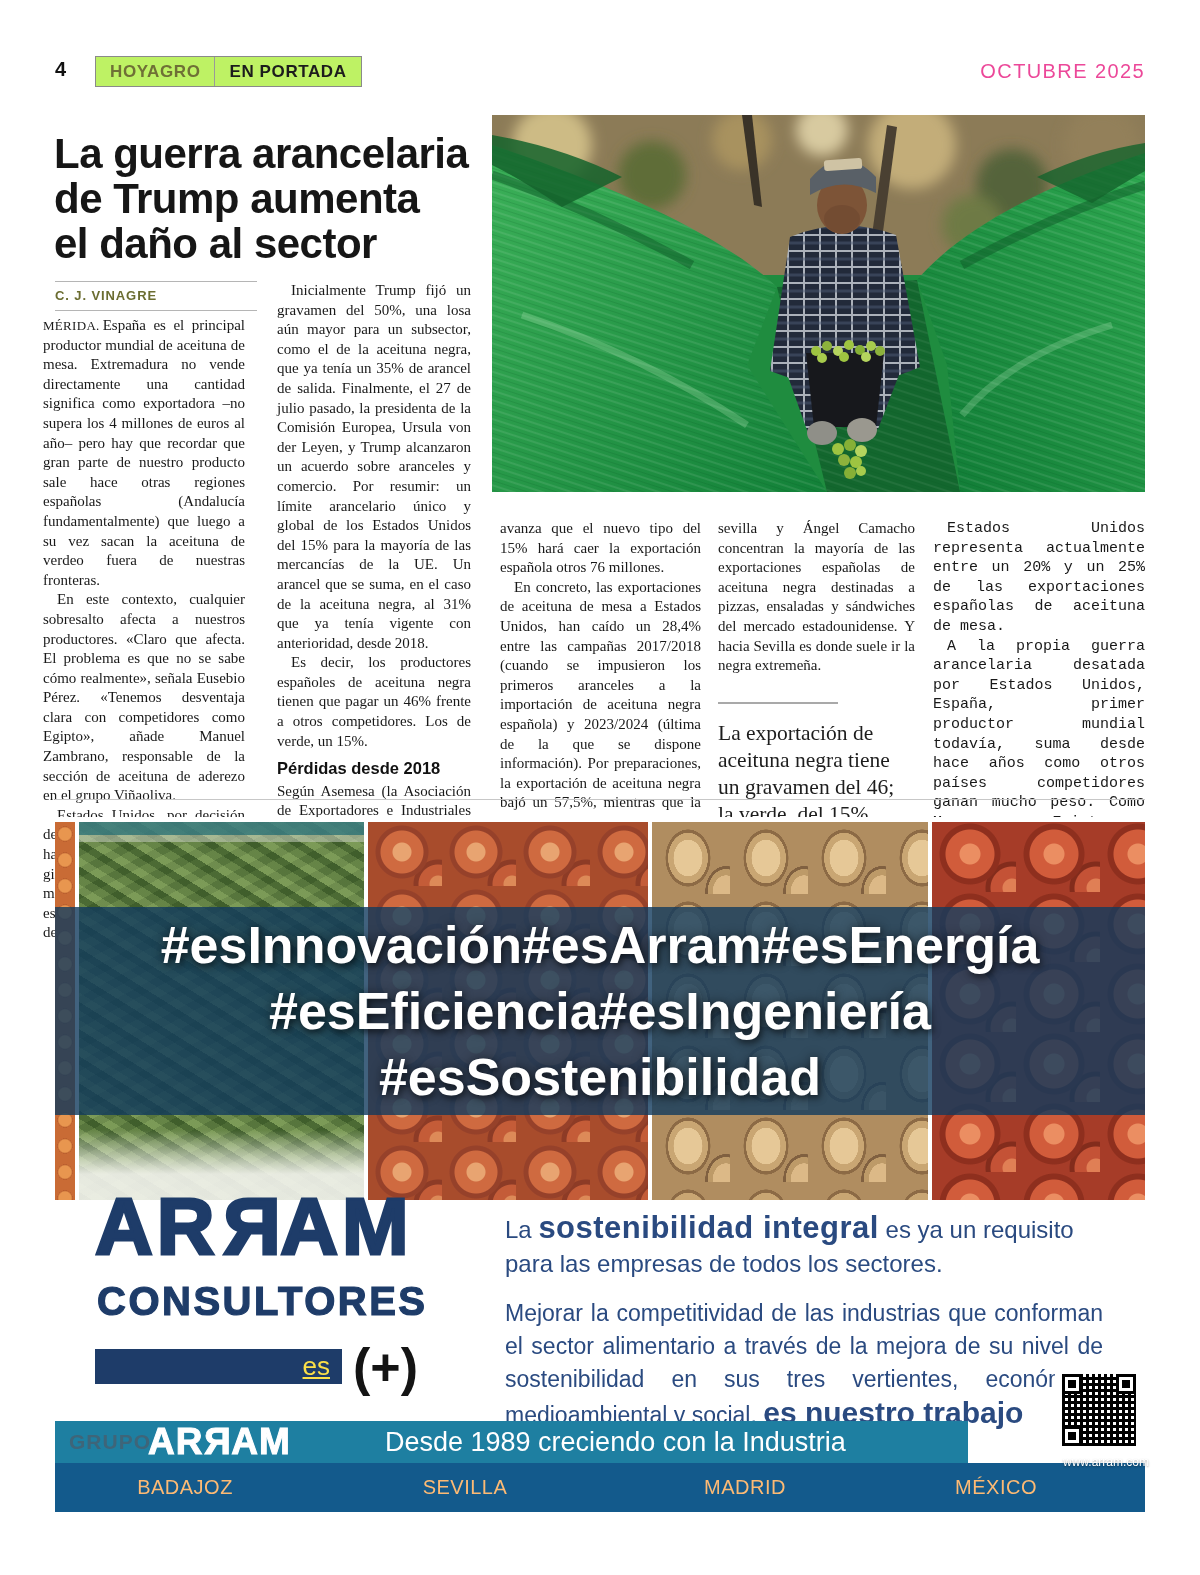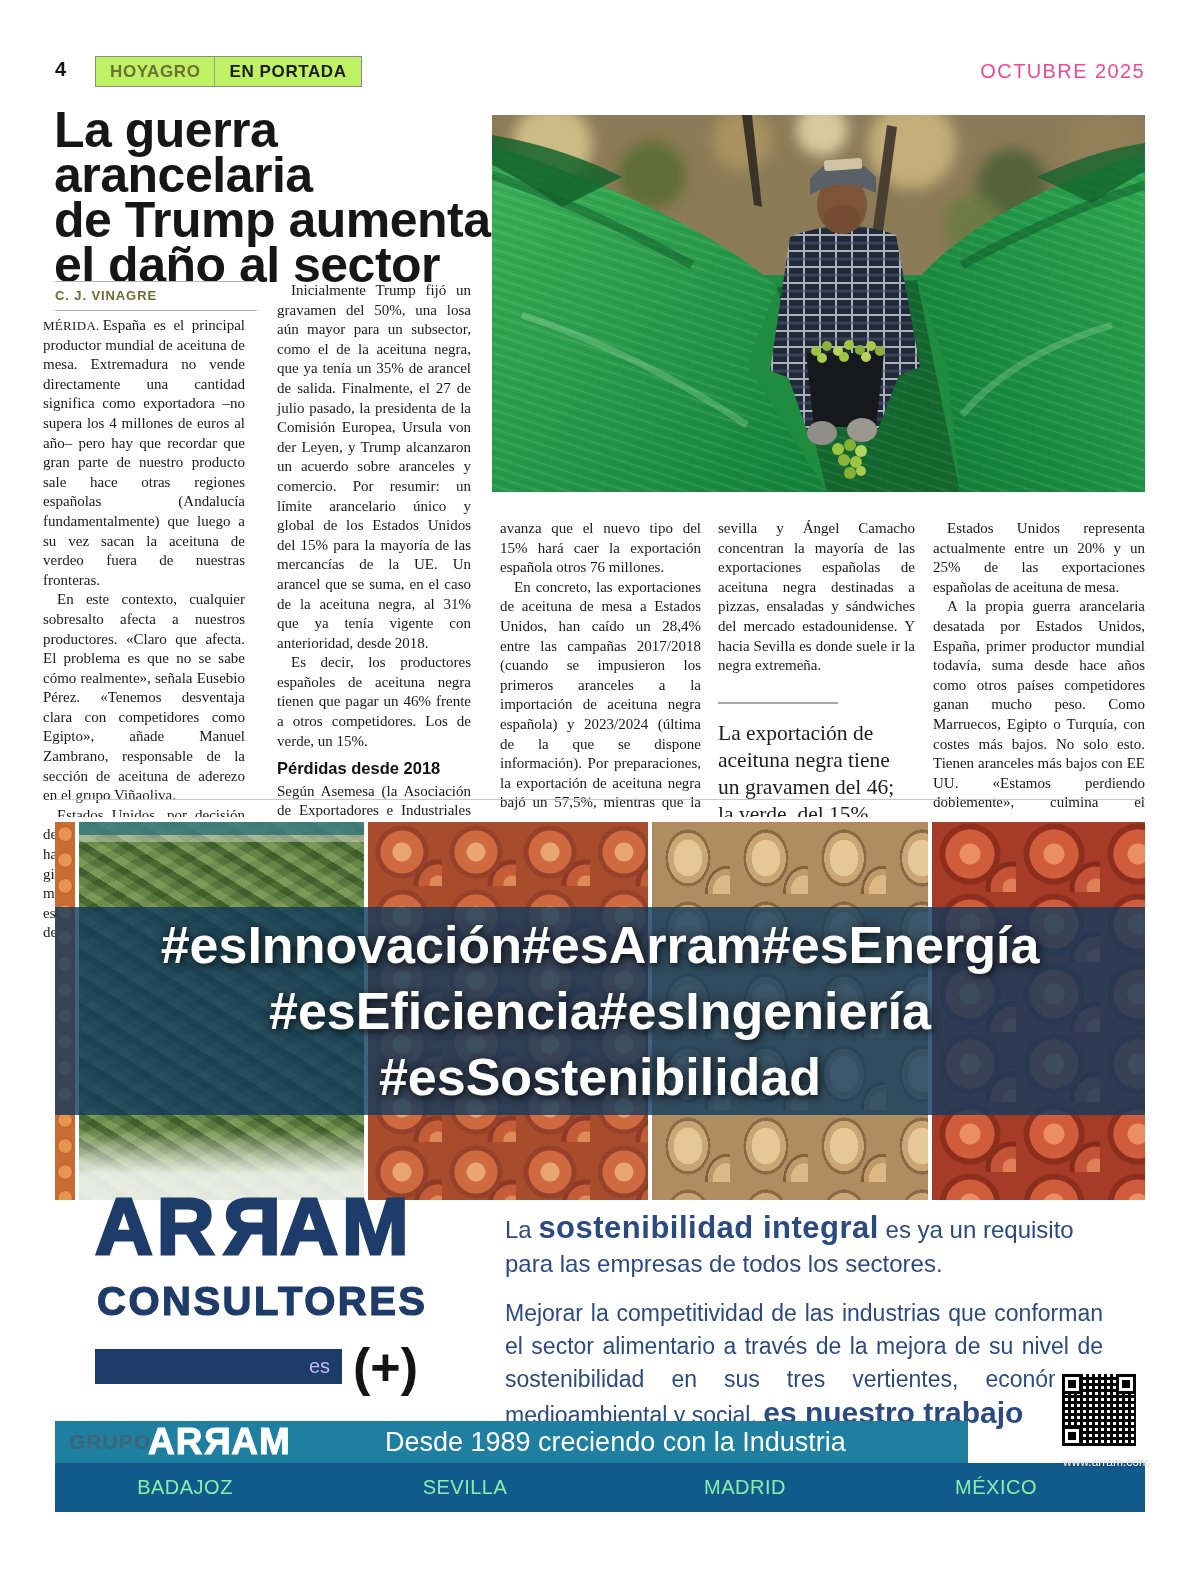--- a/index.html
+++ b/index.html
@@ -13,37 +13,37 @@
   .section-box { position:absolute; left:95px; top:56px; display:inline-flex; align-items:center;
                  border:1.5px solid #8a8a8a; background:#bef264; }
   .section-box .cell { padding:5px 14px 4px; font-family:"Liberation Sans",sans-serif;
                        font-weight:bold; font-size:17px; letter-spacing:.6px; }
   .cell.hoyagro { color:#6f7036; }
   .cell.enportada { color:#1c1c1c; border-left:1.5px solid #9a9a9a; }
   .issue-date { position:absolute; right:55px; top:60px; font-family:Liberation Sans, sans-serif;
                 font-size:20px; letter-spacing:1.4px; color:#ec4899; }
 
   
-  .headline { position:absolute; left:54px; top:108px; width:440px;
+  .headline { position:absolute; left:54px; top:131px; width:440px;
               font-family:"Liberation Sans",sans-serif; font-weight:bold; color:#161616;
-              font-size:50px; line-height:45px; letter-spacing:-.5px; }
+              font-size:42px; line-height:45px; letter-spacing:-.5px; }
   .byline-block { position:absolute; left:55px; top:281px; width:202px; }
   .byline-block .rule { height:1px; background:#b5b5b5; }
   .byline-block .byline { font-family:"Liberation Sans",sans-serif; font-weight:bold; font-size:13px;
                           letter-spacing:.9px; color:#6b6d31; padding:6px 0 7px; }
 
   
   .bodycol { position:absolute; font-size:15px; line-height:19.6px; text-align:justify; color:#191919; }
   .bodycol p { margin:0; }
   .bodycol p.ind { text-indent:14px; }
   .col1 { left:43px;  top:316px; width:202px; }
   .col2 { left:277px; top:281px; width:194px; }
   .col3 { left:500px; top:519px; width:201px; }
   .col4 { left:718px; top:519px; width:197px; }
-  .col5 { left:933px; top:519px; width:212px; }
+  .col5 { left:933px; top:519px; width:212px;font-family:Liberation Mono, monospace; }
   .dateline { font-size:13px; letter-spacing:.3px; margin-right:3px; }
   .subhead { font-family:"Liberation Sans",sans-serif; font-weight:bold; font-size:16.5px;
              color:#111; margin:8px 0 3px !important; text-align:left; }
   .pullquote-rule { width:120px; height:2px; background:#a9a9a9; margin:26px 0 16px; }
   .pullquote { font-size:21.5px; line-height:27px; color:#1d1d1d; text-align:left; }
 
   
   .photo { position:absolute; left:492px; top:115px; width:653px; height:377px; overflow:hidden; background:#1f8c3f; }
   .caption { position:absolute; left:492px; top:497px; width:653px; font-family:"Liberation Sans",sans-serif;
              font-size:13.5px; color:#0d0d0d; }
@@ -87,38 +87,38 @@
   .hashtag-line { text-align:center; color:#fff; font-weight:bold; font-size:52px; line-height:66px;
       text-shadow:0 0 12px rgba(0,0,0,.45), 2px 3px 6px rgba(0,0,0,.5); }
 
   .logo-arram { position:absolute; left:40px; top:368px; color:#1e3c69; font-weight:bold;
       font-size:80px; line-height:84px; letter-spacing:4px; -webkit-text-stroke:3px #1e3c69; }
   .flipR { display:inline-block; transform:scaleX(-1); }
   .logo-consultores { position:absolute; left:42px; top:462px; color:#1e3c69; font-weight:bold;
       font-size:40px; letter-spacing:2.5px; -webkit-text-stroke:1.2px #1e3c69; }
   .logo-bar { position:absolute; left:40px; top:532px; width:247px; height:35px; background:#1e3c69;
       display:flex; align-items:center; justify-content:flex-end; padding-right:12px; }
-  .logo-bar .es { color:#c4b5fd; font-size:20px; font-weight:normal; }
+  .logo-bar .es { color:#fde047; font-size:26px; font-weight:normal;text-decoration:underline; }
   .logo-plus { position:absolute; left:298px; top:520px; color:#141414; font-weight:bold; font-size:52px; }
 
   .ad-copy { position:absolute; left:450px; top:394px; width:598px; color:#2a4a80; }
   .ad-copy .p1 { font-size:24px; line-height:34px; }
   .ad-copy .p1 .big { font-size:31px; font-weight:bold; letter-spacing:.5px; }
   .ad-copy .p2 { margin-top:16px; font-size:23px; line-height:33px; text-align:justify; }
   .ad-copy .p2 .big { font-size:30px; font-weight:bold; }
 
   .band-teal { position:absolute; left:0; top:604px; width:913px; height:42px; background:#1e7fa1; }
   .band-dark { position:absolute; left:0; top:646px; width:1090px; height:49px; background:#135a8c; }
   .grupo-brand { position:absolute; left:14px; top:0; height:42px; display:flex; align-items:center; }
   .grupo-word { color:#3e6579; font-weight:bold; font-size:21px; letter-spacing:1px; }
   .grupo-arram { color:#fff; font-weight:bold; font-size:37px; letter-spacing:1px; margin-left:-3px;
       -webkit-text-stroke:1px #fff; }
   .band-tagline { position:absolute; left:330px; top:0; line-height:42px; color:#fff; font-size:27px; }
   .city { position:absolute; top:0; width:170px; text-align:center; line-height:49px;
-          color:#86efac; font-size:20px; letter-spacing:.5px; }
+          color:#fdba74; font-size:20px; letter-spacing:.5px; }
   .city.c0 { left:45px; } .city.c1 { left:325px; } .city.c2 { left:605px; } .city.c3 { left:856px; }
 
   .qr-box { position:absolute; left:1000px; top:550px; width:88px; height:86px; background:#fff;
             padding:7px; z-index:5; }
   .qr-inner { position:relative; width:74px; height:72px;
       background-image:
         repeating-linear-gradient(0deg, #000 0 3px, transparent 3px 6px),
         repeating-linear-gradient(90deg, #000 0 3px, #fff 3px 6px); }
   .qrf { position:absolute; width:20px; height:20px; border:3px solid #000; background:#fff; }
   .qrf::after { content:""; position:absolute; inset:3px; background:#000; }

